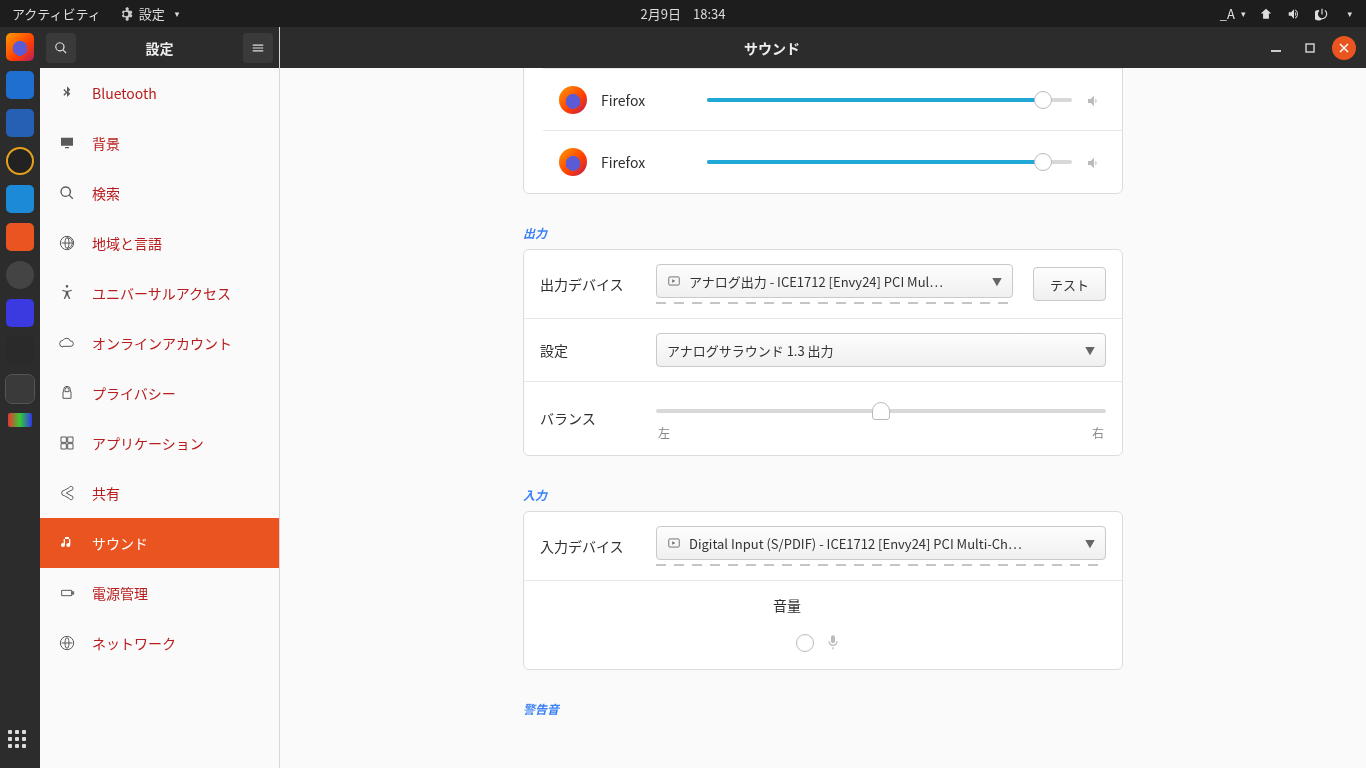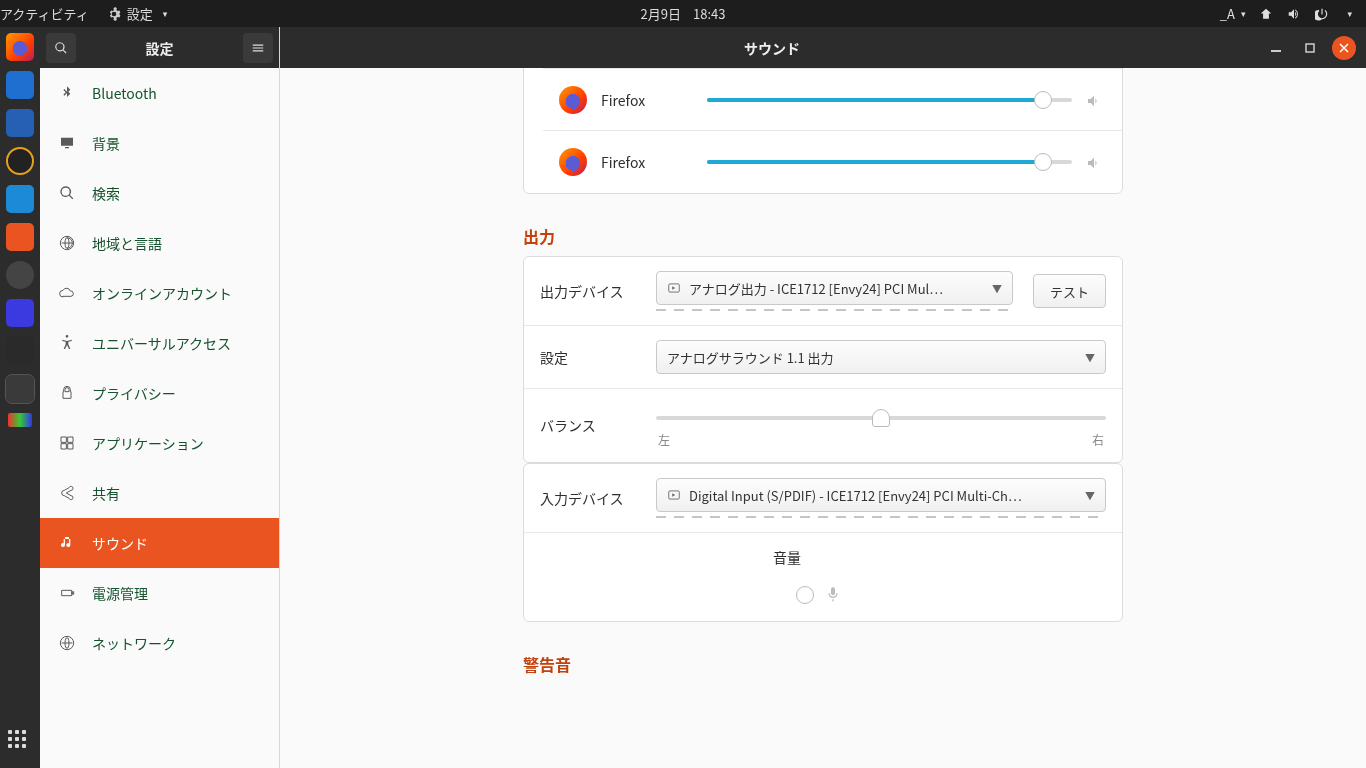--- a/index.html
+++ b/index.html
@@ -1,55 +1,55 @@
 <!DOCTYPE html>
 <html><head>
 <meta charset="utf-8">
 <style>
 * { margin: 0; padding: 0; box-sizing: border-box; font-family: "Noto Sans CJK JP", sans-serif; }
 html, body { width: 1366px; height: 768px; overflow: hidden; background: #f6f5f4; }
 
 
 .topbar { height: 27px; background: #1d1d1d; color: #ddd; display: flex; align-items: center; font-size: 13px; }
-.topbar .left { display: flex; align-items: flex-end; gap: 18px; }
+.topbar .left { display: flex; align-items: flex-end; gap: 18px; padding-left: 12px; }
 .topbar .center { position: absolute; left: 50%; transform: translateX(-50%); display: flex; gap: 12px; }
 .topbar .right { margin-left: auto; display: flex; align-items: center; gap: 14px; padding-right: 14px; }
 .topbar .tri { font-size: 9px; margin-left: 4px; }
 .topbar svg { width: 14px; height: 14px; fill: #ddd; }
 
 
 .dock { position: absolute; top: 27px; left: 0; width: 40px; height: 741px; background: #2c2c2c; display: flex; flex-direction: column; align-items: center; padding-top: 6px; gap: 10px; }
 .dock .app { width: 28px; height: 28px; border-radius: 5px; display: flex; align-items: center; justify-content: center; font-size: 14px; color: #fff; }
 .dock .apps-btn { margin-top: auto; margin-bottom: 14px; width: 24px; height: 24px; display: grid; grid-template-columns: repeat(3,4px); grid-template-rows: repeat(3,4px); gap: 3px; }
 .dock .apps-btn span { background: #ddd; border-radius: 1px; }
 
 
 .win { position: absolute; top: 27px; left: 40px; width: 1326px; height: 741px; background: #fafafa; display: flex; }
 .sidebar { width: 240px; background: #fafafa; border-right: 1px solid #d6d6d6; display: flex; flex-direction: column; }
 .sb-header { height: 41px; background: #2c2c2c; color: #eee; display: flex; align-items: center; padding: 0 6px; font-size: 14px; }
 .sb-header .icon-btn { width: 30px; height: 30px; background: #3a3a3a; border-radius: 4px; display: flex; align-items: center; justify-content: center; }
 .sb-header .title { flex: 1; text-align: center; font-weight: 600; }
 .sb-header svg { width: 14px; height: 14px; fill: #ddd; }
 
 .sb-list { flex: 1; overflow-y: auto; }
-.sb-item { height: 50px; display: flex; align-items: center; gap: 16px; padding: 0 18px; font-size: 14px; color: #14532d; cursor: pointer; }
+.sb-item { height: 50px; display: flex; align-items: center; gap: 16px; padding: 0 18px; font-size: 14px; color: #b91c1c; cursor: pointer; }
 .sb-item.active { background: #e95420; color: #fff; }
 .sb-item .ic { width: 18px; height: 18px; display: flex; align-items: center; justify-content: center; }
 .sb-item svg { width: 16px; height: 16px; fill: #5a5a5a; }
 .sb-item.active svg { fill: #fff; }
 
 .content { flex: 1; display: flex; flex-direction: column; }
 .ct-header { height: 41px; background: #2c2c2c; color: #eee; display: flex; align-items: center; }
 .ct-header .title { flex: 1; text-align: center; font-size: 14px; font-weight: 600; }
 .ct-header .winbtn { width: 24px; height: 24px; margin-right: 10px; display: flex; align-items: center; justify-content: center; border-radius: 12px; }
 .ct-header .close { background: #e95420; }
 
 .scroll { flex: 1; overflow-y: auto; display: flex; flex-direction: column; align-items: center; padding-bottom: 40px; background: #fafafa; }
 .panel { width: 600px; }
-.section-title { font-size: 16px; color: #c2410c; font-weight: 600; margin-top: 30px; margin-bottom: 8px; }
+.section-title { font-size: 12px; color: #3b82f6; font-weight: 600; margin-top: 30px; margin-bottom: 8px; font-style: italic; }
 .card { background: #fff; border: 1px solid #dcdcdc; border-radius: 6px; }
 .row { display: flex; align-items: center; padding: 14px 16px; min-height: 62px; border-bottom: 1px solid #e8e8e8; gap: 16px; justify-content: flex-end; }
 .row:last-child { border-bottom: none; flex-direction: column; }
 .row .lab { font-size: 14px; color: #2e2e2e; width: 100px; flex-shrink: 0; }
 .row .grow { flex: 1; display: flex; align-items: center; gap: 20px; }
 
 .app-row { display: flex; align-items: center; padding: 8px 16px; min-height: 62px; border-bottom: 1px solid #e8e8e8; gap: 14px; }
 .app-row:last-child { border-bottom: none; }
 .app-row .aicon { width: 28px; height: 28px; }
 .app-row .aname { font-size: 14px; color: #2e2e2e; width: 92px; }
@@ -85,21 +85,21 @@
     <span style="display:flex;align-items:center;gap:6px;">
       <svg viewBox="0 0 24 24">
           <path d="M12 8a4 4 0 100 8 4 4 0 000-8zm9 4l2 3-2 3-3-1-2 2 1 3-3 2-3-2 1-3-2-2-3 1-2-3 2-3-2-3 2-3 3 1 2-2-1-3 3-2 3 2-1 3 2 2 3-1 2 3-2 3z" opacity="0.9"></path>
         </svg>
       <span>設定</span>
       <span class="tri">▾</span>
     </span>
   </div>
   <div class="center">
     <span>2月9日</span>
-    <span>18:43</span>
+    <span>18:34</span>
   </div>
   <div class="right">
     <span style="display:flex;align-items:center;gap:2px;">
       <span>_A</span>
         <span class="tri">▾</span>
     </span>
     <svg viewBox="0 0 24 24">
         <path d="M12 3l9 8h-4v9h-10v-9h-4z"></path>
       </svg>
     <svg viewBox="0 0 24 24">
@@ -181,32 +181,32 @@
           <span class="ic">
             <svg viewBox="0 0 24 24">
               <path d="M12 2a10 10 0 100 20 10 10 0 000-20zm0 2c1.5 0 3 3 3 8s-1.5 8-3 8-3-3-3-8 1.5-8 3-8zm-8 8h16M12 4a8 8 0 010 16" fill="none" stroke="#5a5a5a" stroke-width="1.5"></path>
             </svg>
           </span>
           <span>地域と言語</span>
         </div>
       <div class="sb-item">
           <span class="ic">
             <svg viewBox="0 0 24 24">
+              <path d="M12 4a2 2 0 110-4 2 2 0 010 4zm-7 3l7 2 7-2v2l-5 1v4l3 7h-2l-3-6-3 6H7l3-7v-4L5 9V7z"></path>
+            </svg>
+          </span>
+          <span>ユニバーサルアクセス</span>
+        </div>
+      <div class="sb-item">
+          <span class="ic">
+            <svg viewBox="0 0 24 24">
               <path d="M6 18a5 5 0 010-10 6 6 0 0111 1 4 4 0 011 8H6z" fill="none" stroke="#5a5a5a" stroke-width="1.5"></path>
             </svg>
           </span>
           <span>オンラインアカウント</span>
-        </div>
-      <div class="sb-item">
-          <span class="ic">
-            <svg viewBox="0 0 24 24">
-              <path d="M12 4a2 2 0 110-4 2 2 0 010 4zm-7 3l7 2 7-2v2l-5 1v4l3 7h-2l-3-6-3 6H7l3-7v-4L5 9V7z"></path>
-            </svg>
-          </span>
-          <span>ユニバーサルアクセス</span>
         </div>
       <div class="sb-item">
           <span class="ic">
             <svg viewBox="0 0 24 24">
               <path d="M7 10V7a5 5 0 1110 0v3h1v10H6V10h1zm2 0h6V7a3 3 0 10-6 0v3z" fill="none" stroke="#5a5a5a" stroke-width="1.5"></path>
             </svg>
           </span>
           <span>プライバシー</span>
         </div>
       <div class="sb-item">
@@ -326,40 +326,41 @@
               </div>
               <div class="btn">
                   <span>テスト</span>
                 </div>
             </div>
           </div>
           <div class="row">
             <div class="lab">設定</div>
             <div class="grow">
               <div class="combo">
-                <span class="text">アナログサラウンド 1.1 出力</span>
+                <span class="text">アナログサラウンド 1.3 出力</span>
                 <span class="arrow">▼</span>
               </div>
             </div>
           </div>
           <div class="row" style="flex-direction:row;align-items:flex-start;padding-top:20px;">
             <div class="lab" style="padding-top:6px;">バランス</div>
             <div class="grow" style="flex-direction:column;align-items:stretch;gap:2px;">
               <div class="slider balance-slider">
                 <div class="track" style="background:#d8d8d8;"></div>
                 <div class="thumb" style="left:50%;"></div>
               </div>
               <div class="balance-labels">
                 <span>左</span>
                 <span>右</span>
               </div>
             </div>
           </div>
         </div>
 
+        <div class="section-title">入力</div>
         <div class="card">
           <div class="row">
             <div class="lab">入力デバイス</div>
             <div class="grow">
               <div style="flex:1;">
                 <div class="combo">
                   <svg viewBox="0 0 24 24">
                       <rect x="3" y="5" width="18" height="14" rx="2" fill="none" stroke="#666" stroke-width="1.5"></rect>
                       <path d="M9 9v6l5-3z" fill="#666"></path>
                     </svg>

